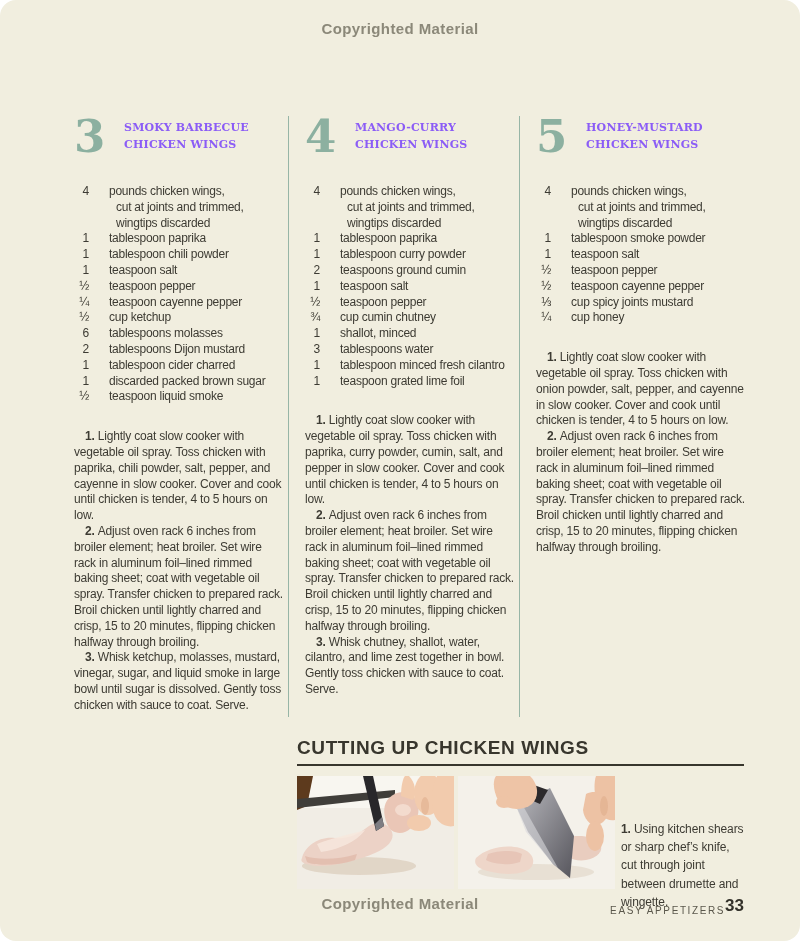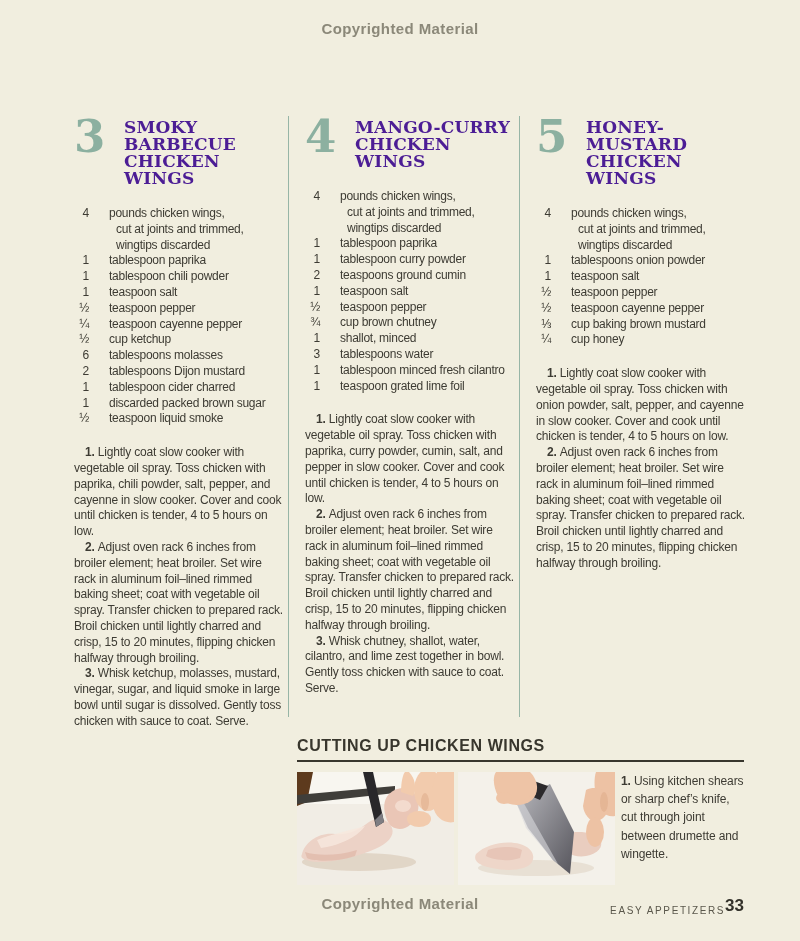--- a/index.html
+++ b/index.html
@@ -3,20 +3,21 @@
 <meta charset="utf-8">
 <style>
   html,body { margin:0; padding:0; background:#ffffff; }
   .page {
     position:relative;
     width:800px; height:941px;
     background:#f1eedf;
     font-family:"Liberation Sans", sans-serif;
     color:#3d3b33;
     overflow:hidden;
+    border-radius:16px;
   }
   .copyright {
     position:absolute; left:0; width:100%;
     text-align:center;
     font-size:15px; font-weight:bold; letter-spacing:0.4px;
     color:#8b8879;
   }
   .copyright.top { top:20px; }
   .copyright.bottom { top:895px; }
 
@@ -28,52 +29,52 @@
     margin:2px 16px 0 4px; flex-shrink:0;
   }
   .r-head { display:flex; align-items:flex-start; }
   .r-num {
     font-family:"DejaVu Serif","Liberation Serif",serif;
     font-weight:bold; font-size:45px; line-height:45px;
     color:#8cb0a0; width:50px; flex-shrink:0;
   }
   .r-title {
     font-family:"DejaVu Serif","Liberation Serif",serif;
-    font-weight:bold; font-size:17px; line-height:17px;
-    letter-spacing:0.2px; color:#4c1d95; margin:5px 0 4px;
+    font-weight:bold; font-size:11px; line-height:17px;
+    letter-spacing:0.2px; color:#8b5cf6; margin:5px 0 16px;
   }
   .r-title .tl { display:block; }
 
   .ingredients {
     list-style:none; margin:15px 0 0; padding:0;
     font-size:12px; line-height:15.8px; letter-spacing:-0.25px;
   }
   .ing { display:flex; }
   .ing .qty { width:15px; text-align:right; flex-shrink:0; }
   .ing .itext {
     margin-left:20px; padding-left:7px; text-indent:-7px;
     white-space:pre-line;
   }
-  .steps { margin-top:18px; font-size:12px; line-height:15.8px; letter-spacing:-0.2px; }
+  .steps { margin-top:24px; font-size:12px; line-height:15.8px; letter-spacing:-0.2px; }
   .steps .step { margin:0; text-indent:11px; }
   .step b { font-weight:bold; }
 
   
   .howto { position:absolute; top:737px; left:297px; width:447px; }
   .howto-title {
-    margin:0; font-size:16px; font-weight:bold; letter-spacing:0.6px;
+    margin:0; font-size:19px; font-weight:bold; letter-spacing:0.6px;
     color:#38362d;
   }
   .howto-rule { height:2px; background:#38362d; margin-top:5px; }
   .howto-body { display:flex; margin-top:10px; }
   .photo { width:157px; height:113px; flex-shrink:0; display:block; }
   .photo + .photo { margin-left:4px; }
   .howto-steps {
     width:126px; margin-left:6px;
-    font-size:12px; line-height:18.2px; letter-spacing:-0.1px;
+    font-size:12px; line-height:18.2px; letter-spacing:-0.1px;margin-top:44px;
   }
   .howto-steps .step { margin:0; text-indent:0; }
 
   
   .running-head {
     position:absolute; top:896px; right:56px;
     font-size:10px; letter-spacing:1.6px; color:#5a574b;
     display:flex; align-items:flex-end;
   }
   .pagenum {
@@ -189,21 +190,21 @@
           <li class="ing">
             <span class="qty">1</span>
             <span class="itext">teaspoon salt</span>
           </li>
           <li class="ing">
             <span class="qty">½</span>
             <span class="itext">teaspoon pepper</span>
           </li>
           <li class="ing">
             <span class="qty">¾</span>
-            <span class="itext">cup brown chutney</span>
+            <span class="itext">cup cumin chutney</span>
           </li>
           <li class="ing">
             <span class="qty">1</span>
             <span class="itext">shallot, minced</span>
           </li>
           <li class="ing">
             <span class="qty">3</span>
             <span class="itext">tablespoons water</span>
           </li>
           <li class="ing">
@@ -234,37 +235,37 @@
       </header>
       <ul class="ingredients">
           <li class="ing">
             <span class="qty">4</span>
             <span class="itext">pounds chicken wings,
 cut at joints and trimmed,
 wingtips discarded</span>
           </li>
           <li class="ing">
             <span class="qty">1</span>
-            <span class="itext">tablespoons onion powder</span>
+            <span class="itext">tablespoon smoke powder</span>
           </li>
           <li class="ing">
             <span class="qty">1</span>
             <span class="itext">teaspoon salt</span>
           </li>
           <li class="ing">
             <span class="qty">½</span>
             <span class="itext">teaspoon pepper</span>
           </li>
           <li class="ing">
             <span class="qty">½</span>
             <span class="itext">teaspoon cayenne pepper</span>
           </li>
           <li class="ing">
             <span class="qty">⅓</span>
-            <span class="itext">cup baking brown mustard</span>
+            <span class="itext">cup spicy joints mustard</span>
           </li>
           <li class="ing">
             <span class="qty">¼</span>
             <span class="itext">cup honey</span>
           </li>
         </ul>
       <div class="steps">
           <p class="step"><b>1. </b>Lightly coat slow cooker with vegetable oil spray. Toss chicken with onion powder, salt, pepper, and cayenne in slow cooker. Cover and cook until chicken is tender, 4 to 5 hours on low.</p>
           <p class="step"><b>2. </b>Adjust oven rack 6 inches from broiler element; heat broiler. Set wire rack in aluminum foil–lined rimmed baking sheet; coat with vegetable oil spray. Transfer chicken to prepared rack. Broil chicken until lightly charred and crisp, 15 to 20 minutes, flipping chicken halfway through broiling.</p>
         </div>

